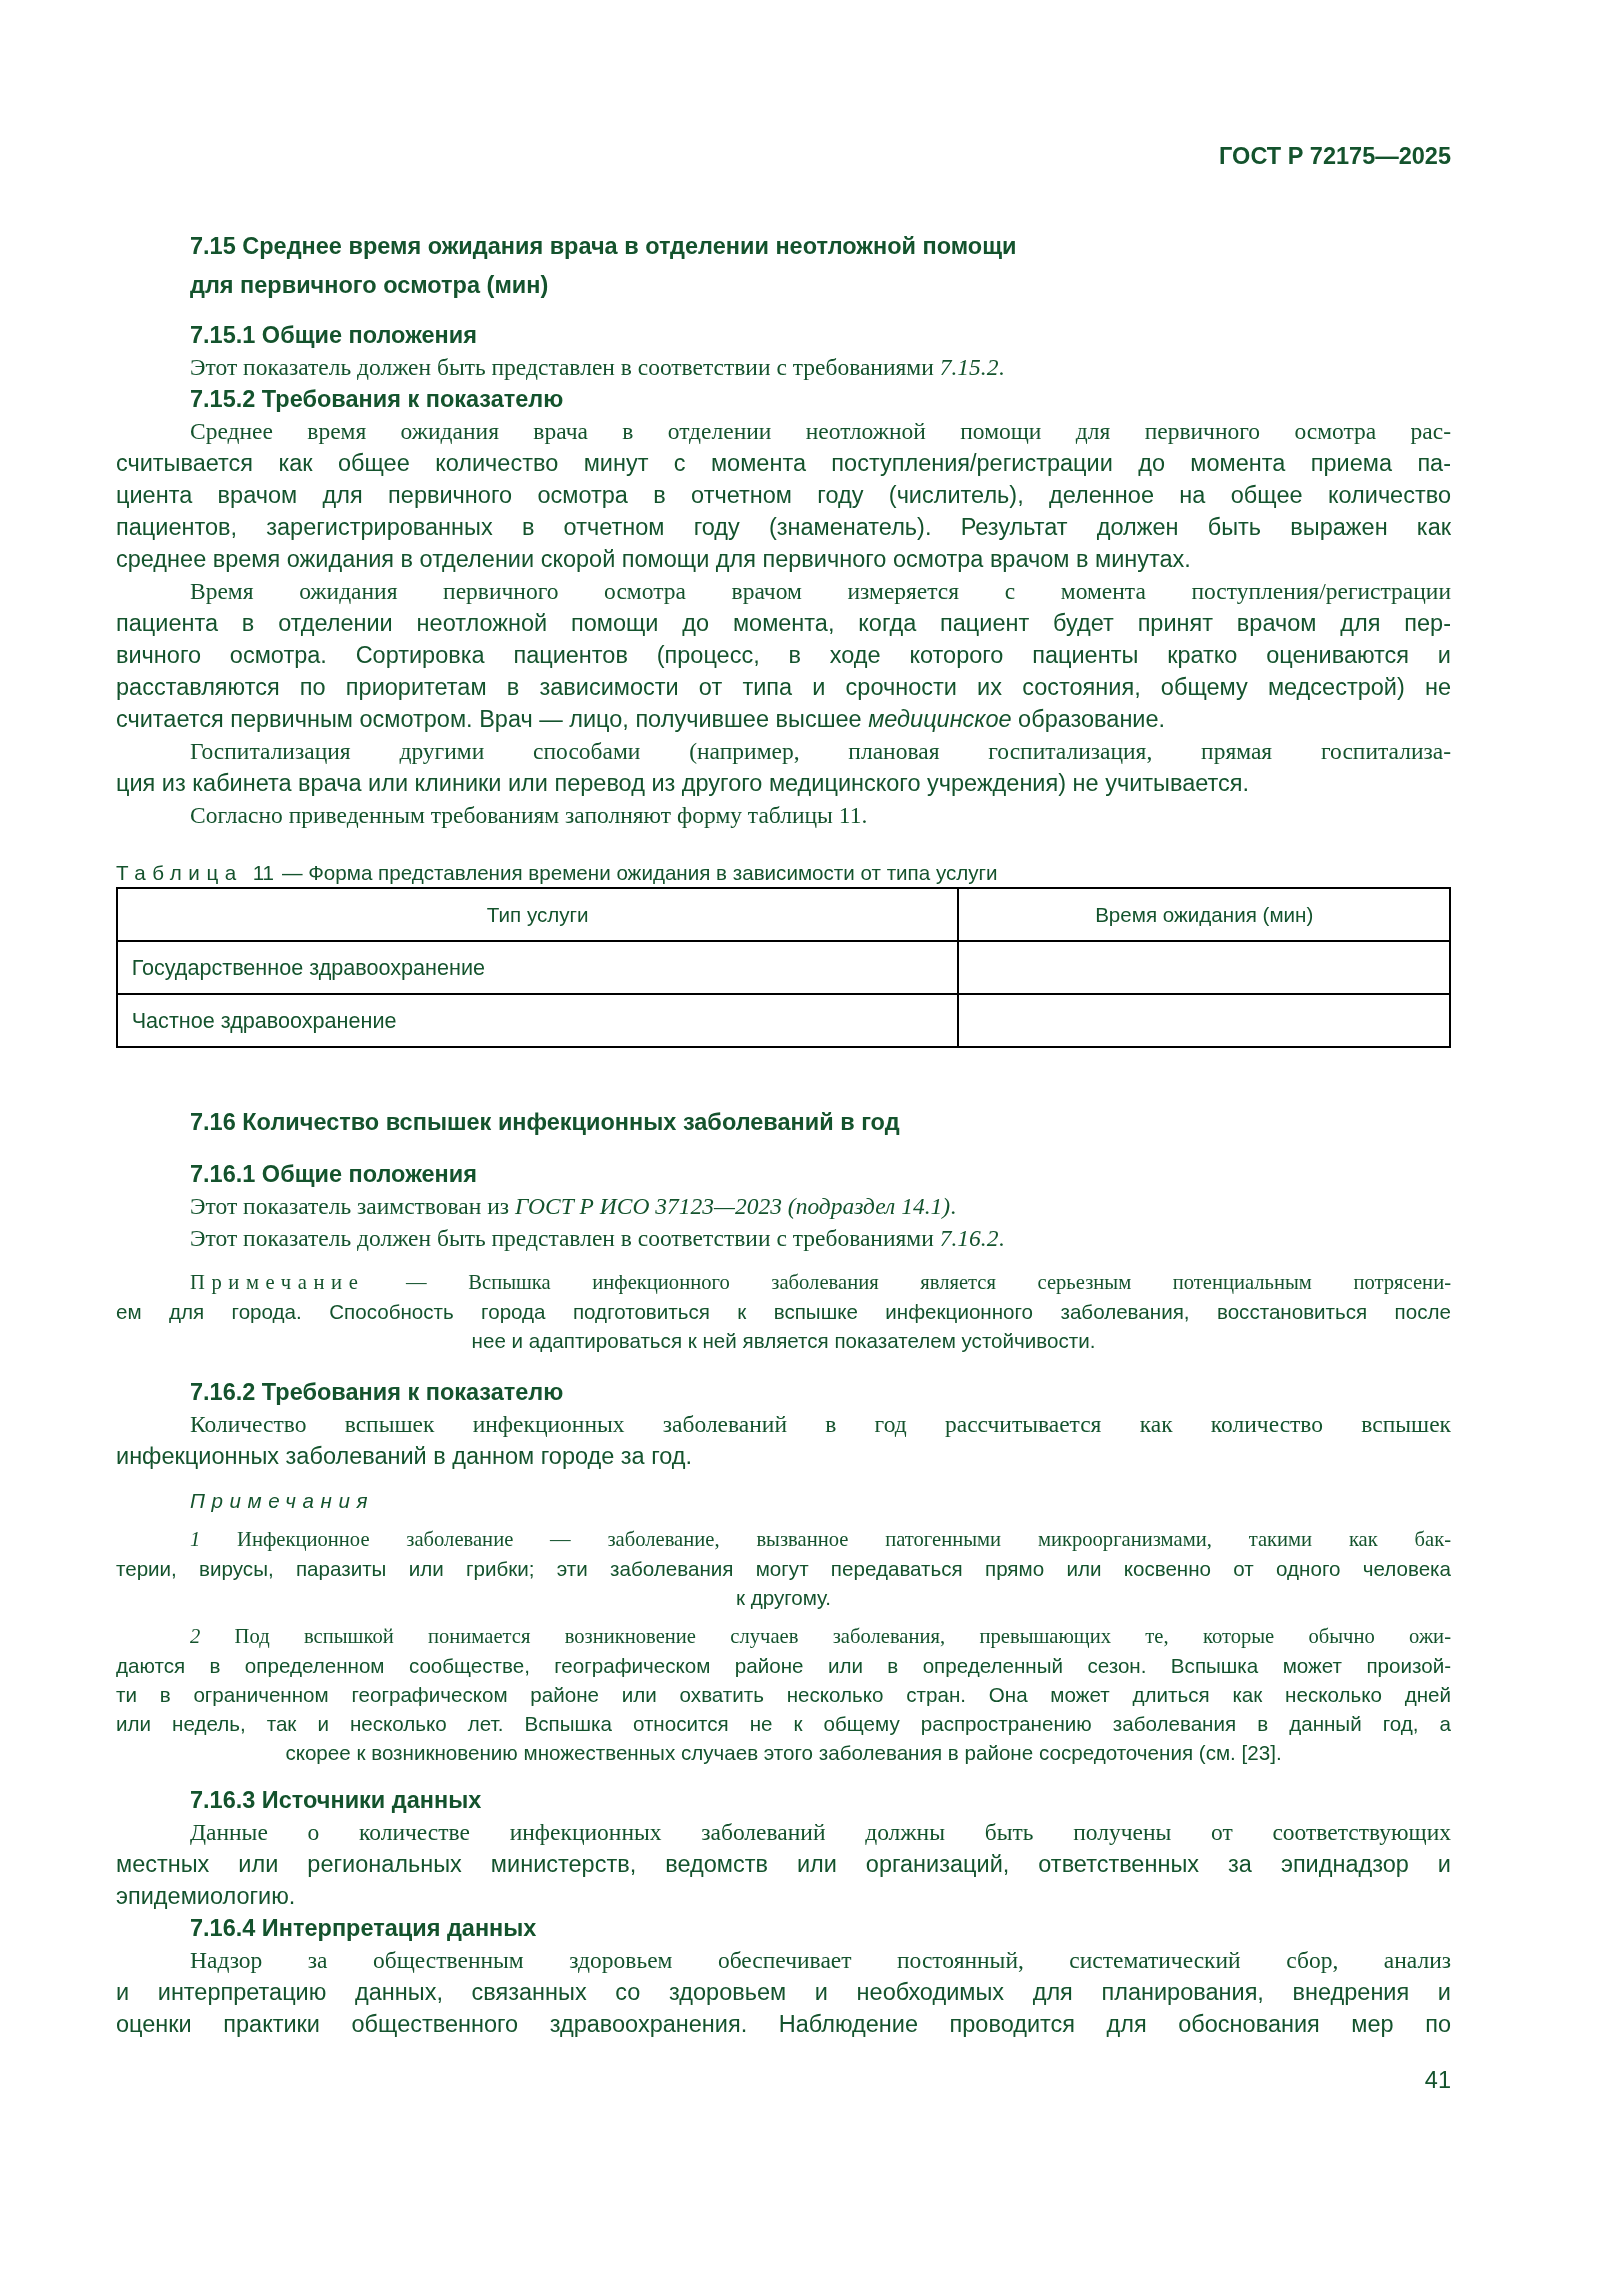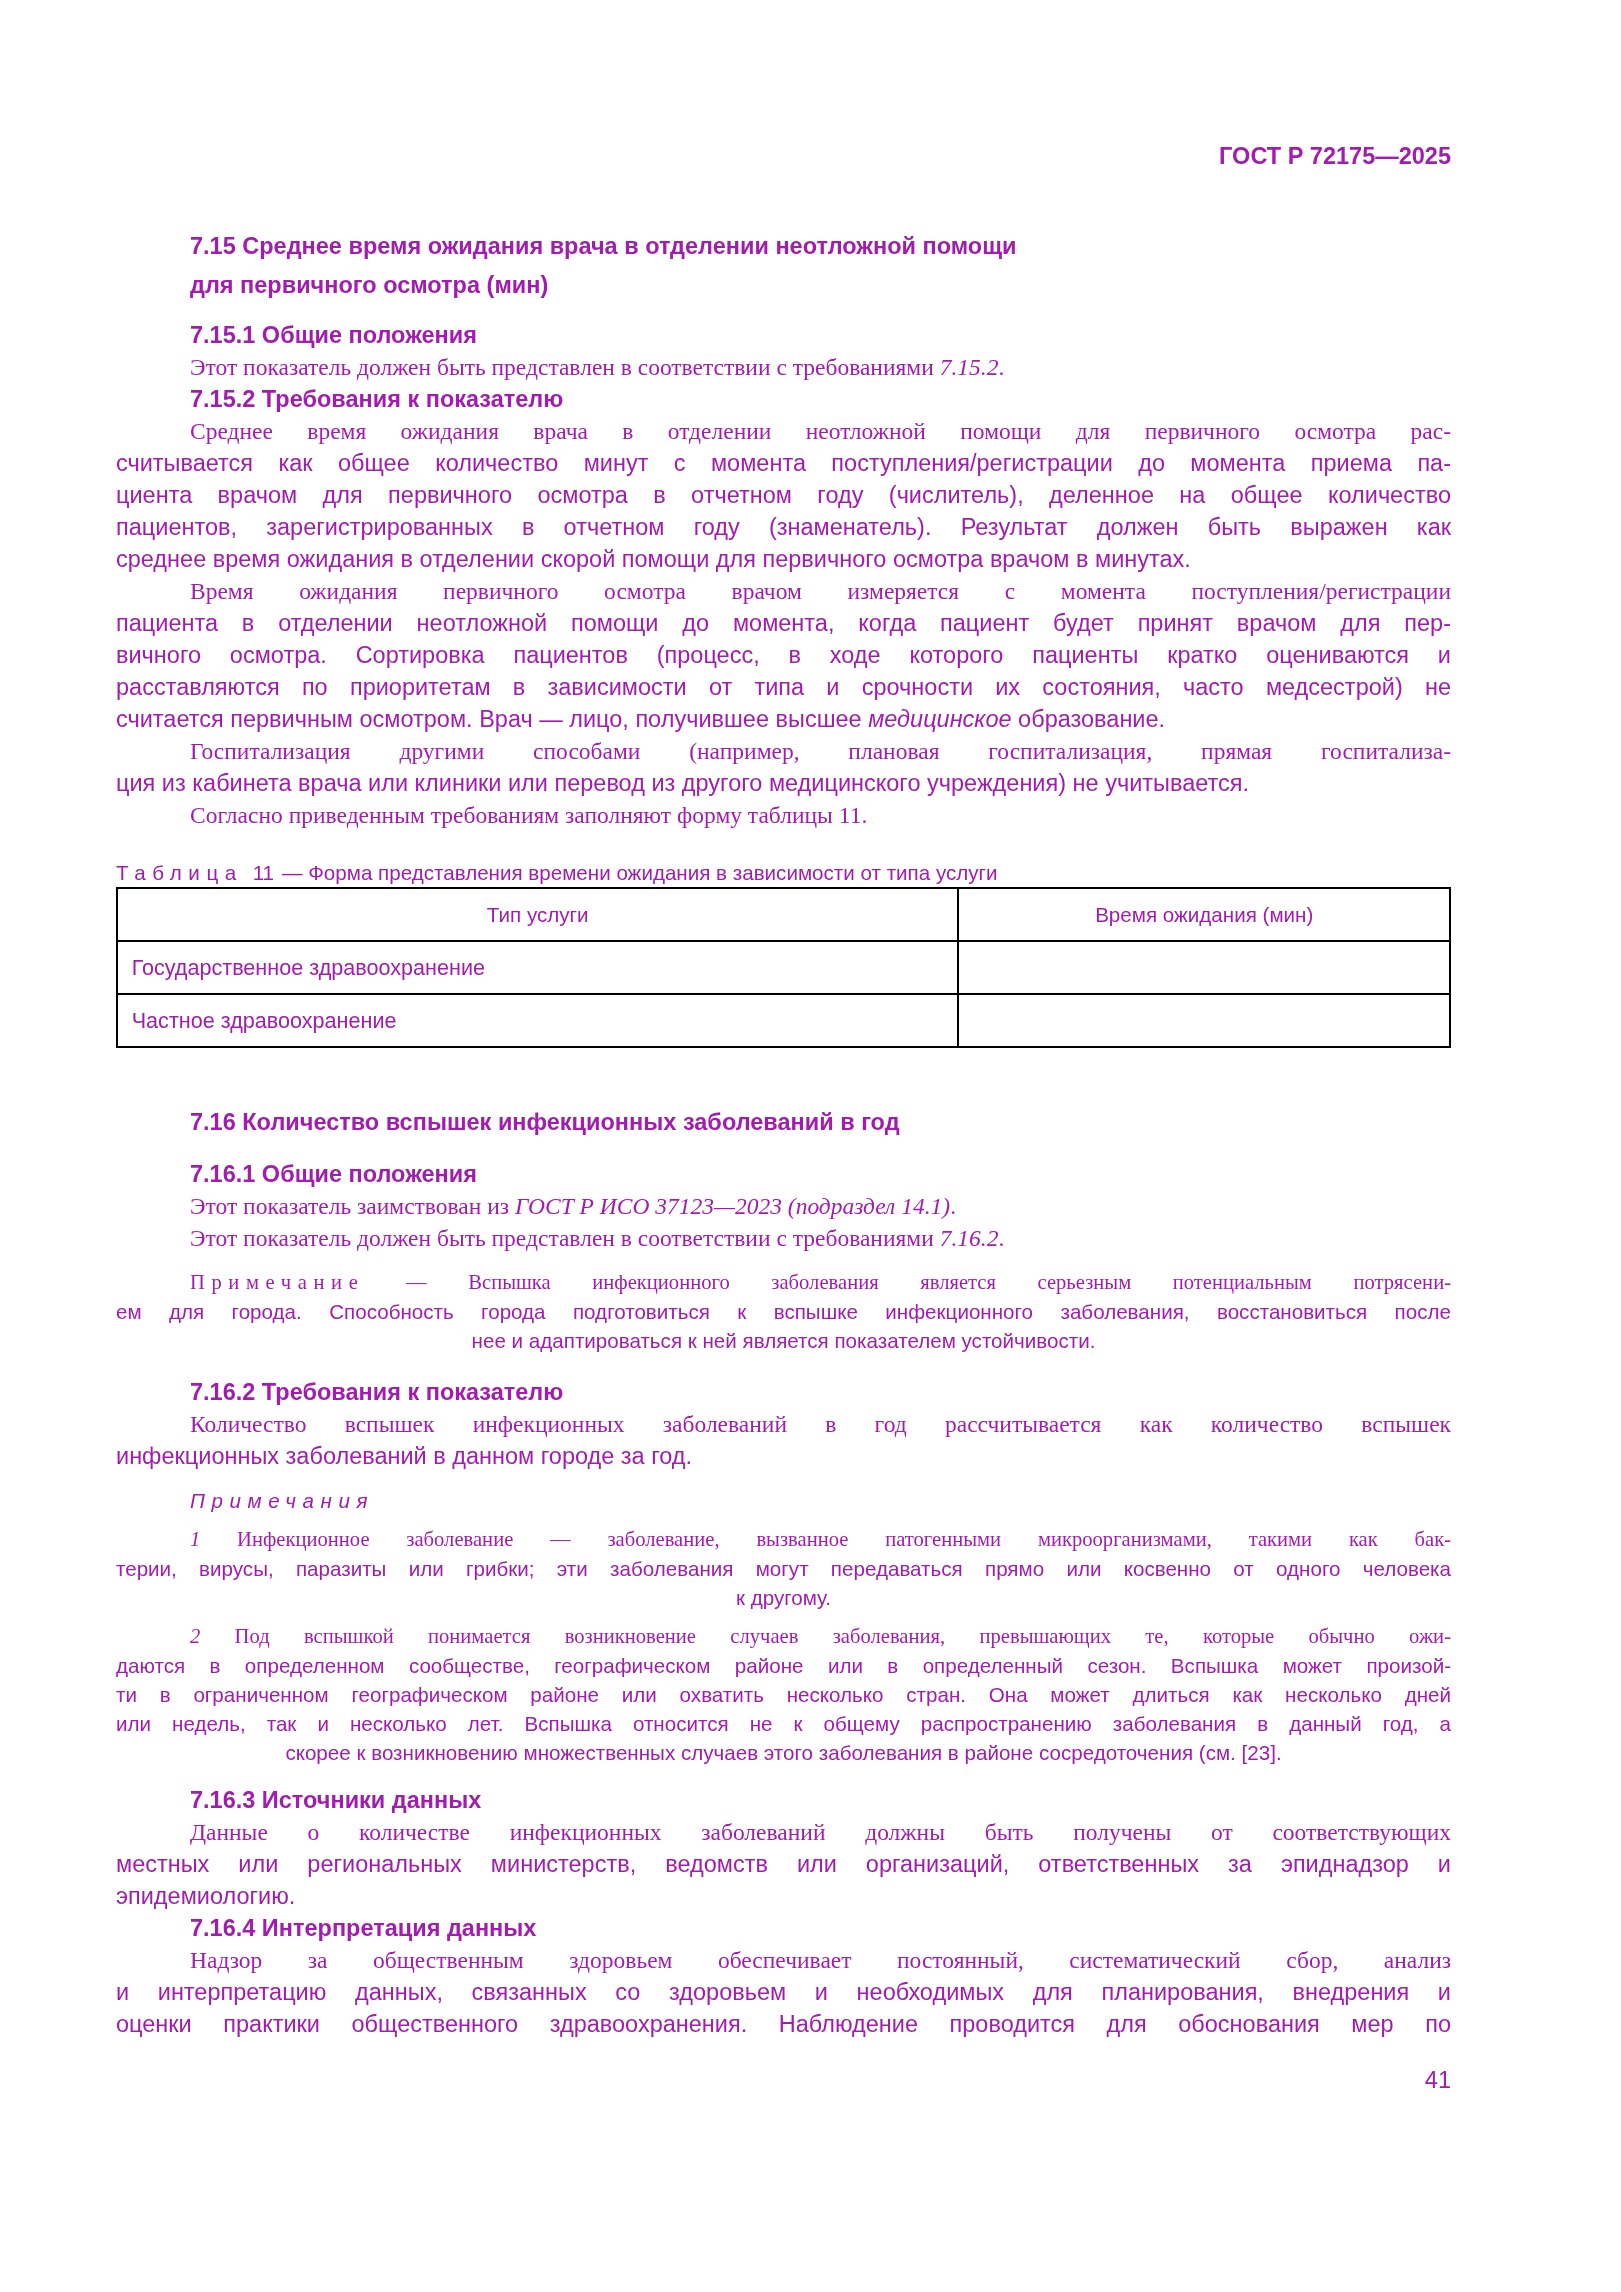--- a/index.html
+++ b/index.html
@@ -2,21 +2,21 @@
 <html><head>
 <meta charset="utf-8">
 <style>
   html,body{margin:0;padding:0;background:#777;}
   .page{
     position:relative;
     width:1621px;height:2293px;
     background:#ffffff;
     overflow:hidden;
     font-family:"Liberation Sans",sans-serif;
-    color:#a21caf;
+    color:#14532d;
     box-sizing:border-box;
     padding-top:143px;
     margin:0 auto;
   }
   .content{width:1335px;margin-left:116px;}
   .doc-header{font-size:23.5px;font-weight:bold;line-height:27.4px;text-align:right;}
   .h2{font-weight:bold;font-size:23.5px;line-height:39px;padding-left:74px;}
   .h2.mt{margin-top:57px;}
   .h3{font-weight:bold;font-size:23.5px;line-height:32px;padding-left:74px;}
   .p-line{font-size:23.5px;line-height:32px;text-align:justify;text-align-last:justify;}
@@ -71,21 +71,21 @@
 
     <div class="p-line ind">Среднее время ожидания врача в отделении неотложной помощи для первичного осмотра рас-</div>
     <div class="p-line">считывается как общее количество минут с момента поступления/регистрации до момента приема па-</div>
     <div class="p-line">циента врачом для первичного осмотра в отчетном году (числитель), деленное на общее количество</div>
     <div class="p-line">пациентов, зарегистрированных в отчетном году (знаменатель). Результат должен быть выражен как</div>
     <div class="p-last">среднее время ожидания в отделении скорой помощи для первичного осмотра врачом в минутах.</div>
 
     <div class="p-line ind">Время ожидания первичного осмотра врачом измеряется с момента поступления/регистрации</div>
     <div class="p-line">пациента в отделении неотложной помощи до момента, когда пациент будет принят врачом для пер-</div>
     <div class="p-line">вичного осмотра. Сортировка пациентов (процесс, в ходе которого пациенты кратко оцениваются и</div>
-    <div class="p-line">расставляются по приоритетам в зависимости от типа и срочности их состояния, часто медсестрой) не</div>
+    <div class="p-line">расставляются по приоритетам в зависимости от типа и срочности их состояния, общему медсестрой) не</div>
     <div class="p-last"><span>считается первичным осмотром. Врач — лицо, получившее высшее </span><span class="it">медицинское</span><span> образование.</span></div>
 
     <div class="p-line ind">Госпитализация другими способами (например, плановая госпитализация, прямая госпитализа-</div>
     <div class="p-last">ция из кабинета врача или клиники или перевод из другого медицинского учреждения) не учитывается.</div>
 
     <div class="p-last ind">Согласно приведенным требованиям заполняют форму таблицы 11.</div>
 
     <div class="caption"><span class="sp">Таблица</span><span class="cap-num">11</span><span>— Форма представления времени ожидания в зависимости от типа услуги</span></div>
 
     <table class="tbl">

